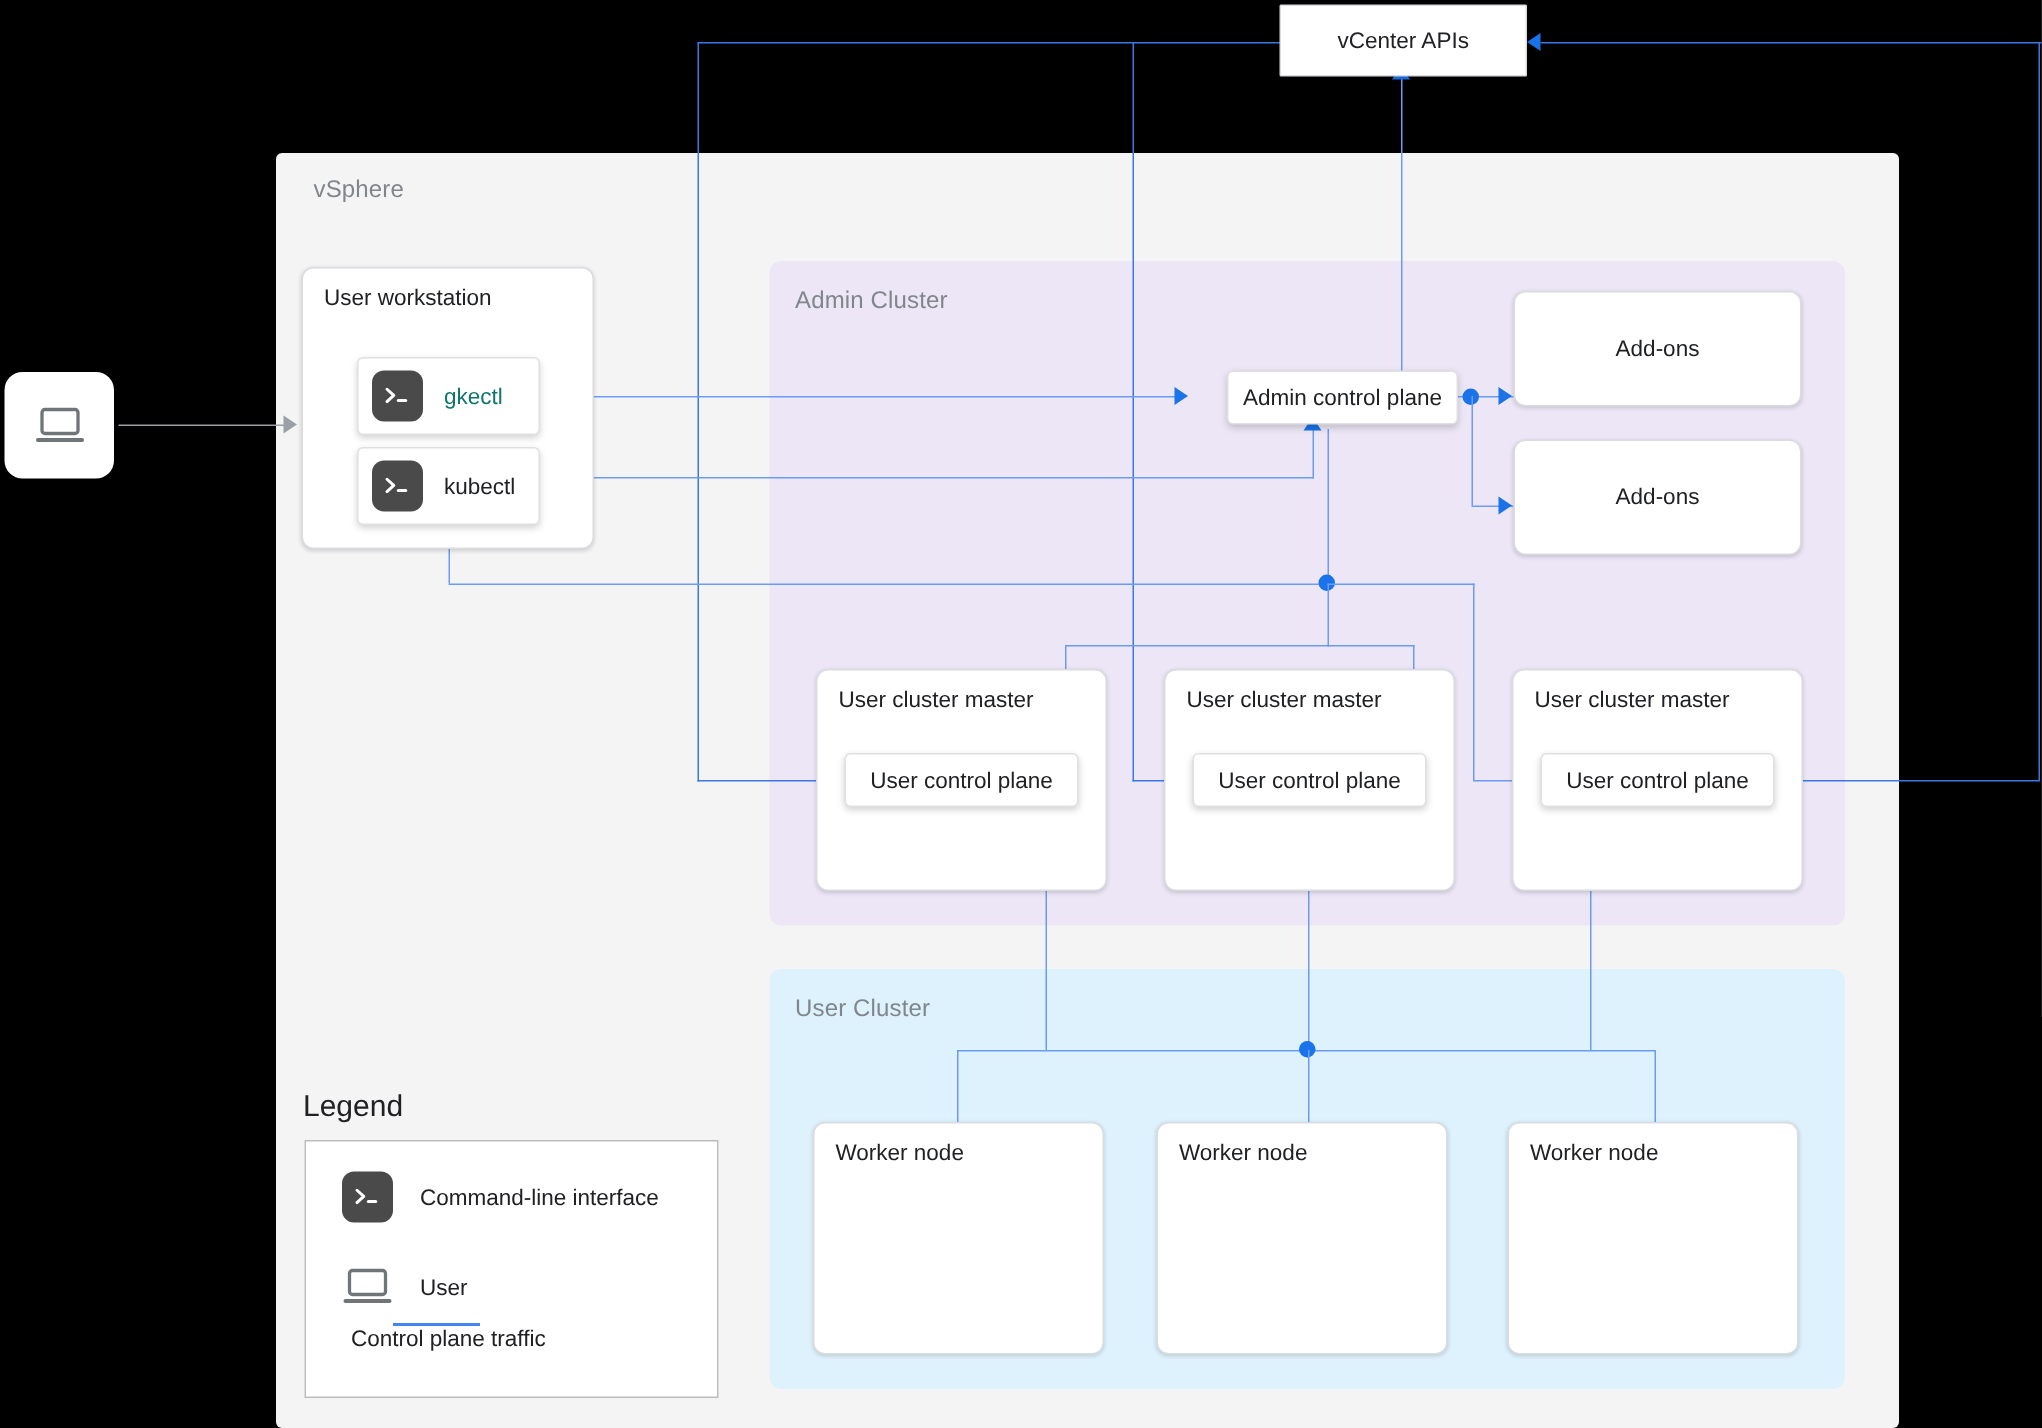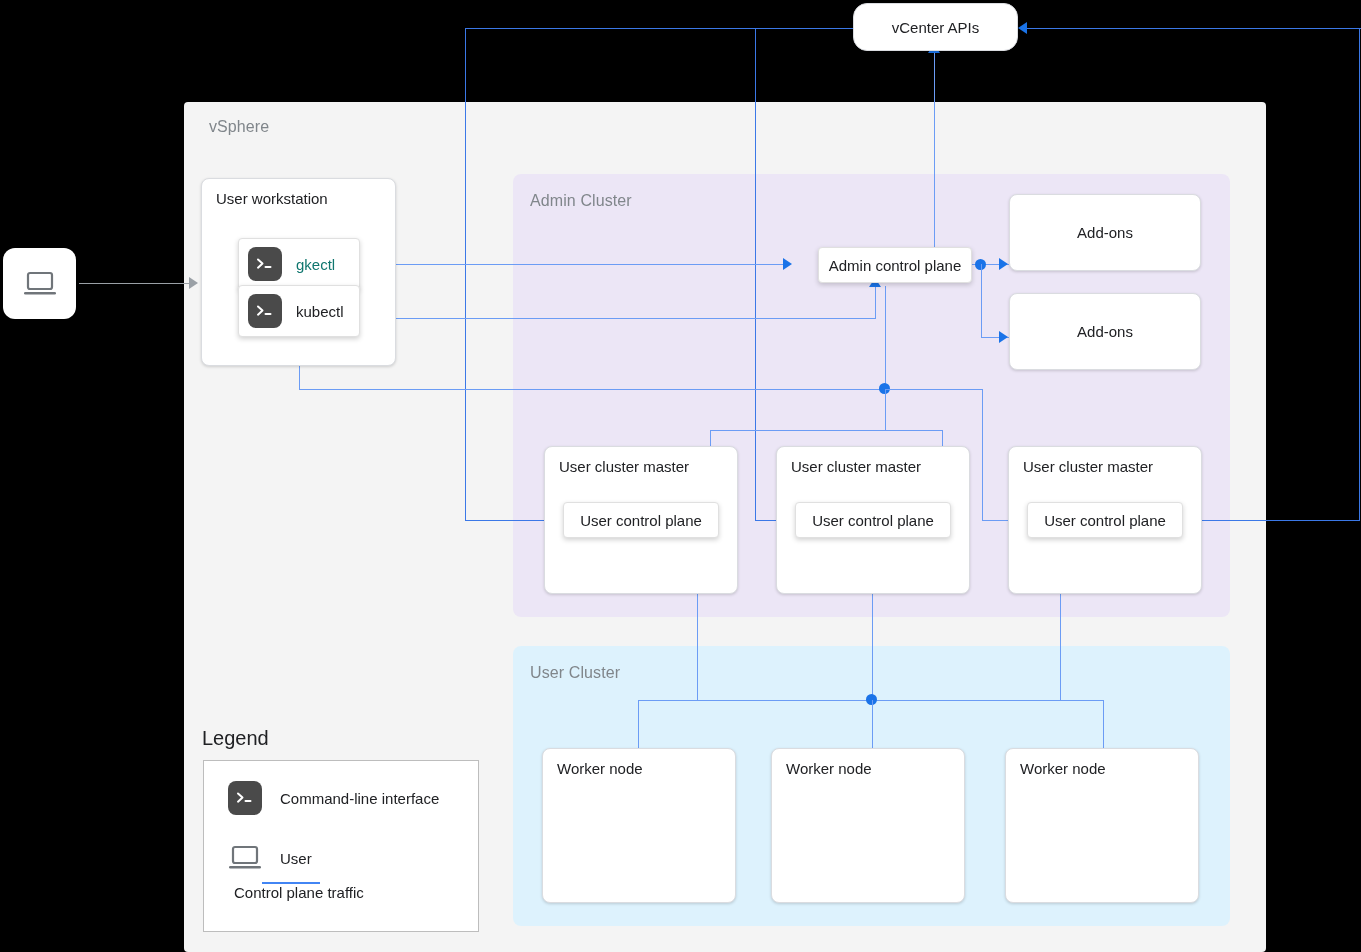--- a/index.html
+++ b/index.html
@@ -125,21 +125,21 @@
   <div class="v" style="left:697px;top:538px;height:162px;"></div>
   <div class="v" style="left:872px;top:538px;height:162px;"></div>
   <div class="v" style="left:1060px;top:538px;height:162px;"></div>
 
   <div class="h" style="left:638px;top:700px;width:466px;"></div>
   <div class="dot" style="left:866px;top:694px;"></div>
   <div class="v" style="left:638px;top:700px;height:48px;"></div>
   <div class="v" style="left:872px;top:700px;height:48px;"></div>
   <div class="v" style="left:1103px;top:700px;height:48px;"></div>
 
-  <div class="abs box centered" style="left:853px;top:3px;width:165px;height:48px;border-radius:14px;">
+  <div class="abs box centered" style="left:853px;top:3px;width:165px;height:48px;border-radius:1px;">
     <span>vCenter APIs</span>
   </div>
 
   <div class="abs laptop-tile" style="left:3px;top:248px;width:73px;height:71px;">
     <svg width="34" height="26" viewBox="0 0 34 26">
       <rect x="5" y="2" width="24" height="16" rx="2" fill="none" stroke="#70757a" stroke-width="2.2"></rect>
       <rect x="1" y="21" width="32" height="2.6" rx="1.3" fill="#70757a"></rect>
     </svg>
   </div>
 
@@ -150,21 +150,21 @@
   <div class="abs inner" style="left:238px;top:238px;width:122px;height:52px;">
     <span class="cli-ico" style="margin-left:9px;">
       <svg width="20" height="18" viewBox="0 0 20 18">
         <path d="M3 4.5 L7.5 8.6 L3 12.7" fill="none" stroke="#fff" stroke-width="2" stroke-linecap="round" stroke-linejoin="round"></path>
         <rect x="9.5" y="11" width="7" height="2" rx="1" fill="#fff"></rect>
       </svg>
     </span>
     <span style="margin-left:14px;font-size:15px;color:#0f766e;">gkectl</span>
   </div>
 
-  <div class="abs inner" style="left:238px;top:285px;width:122px;height:52px;align-items:center;">
+  <div class="abs inner" style="left:238px;top:298px;width:122px;height:52px;align-items:center;">
     <span class="cli-ico" style="margin-left:9px;">
       <svg width="20" height="18" viewBox="0 0 20 18">
         <path d="M3 4.5 L7.5 8.6 L3 12.7" fill="none" stroke="#fff" stroke-width="2" stroke-linecap="round" stroke-linejoin="round"></path>
         <rect x="9.5" y="11" width="7" height="2" rx="1" fill="#fff"></rect>
       </svg>
     </span>
     <span style="margin-left:14px;font-size:15px;color:#202124;">kubectl</span>
   </div>
 
   <div class="abs inner center" style="left:794px;top:247px;width:154px;height:36px;margin-left:24px;">

